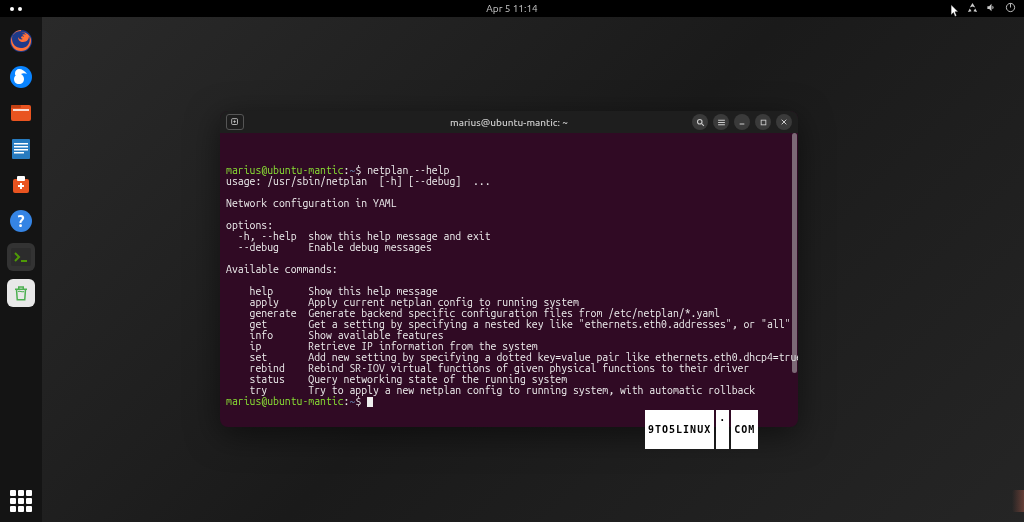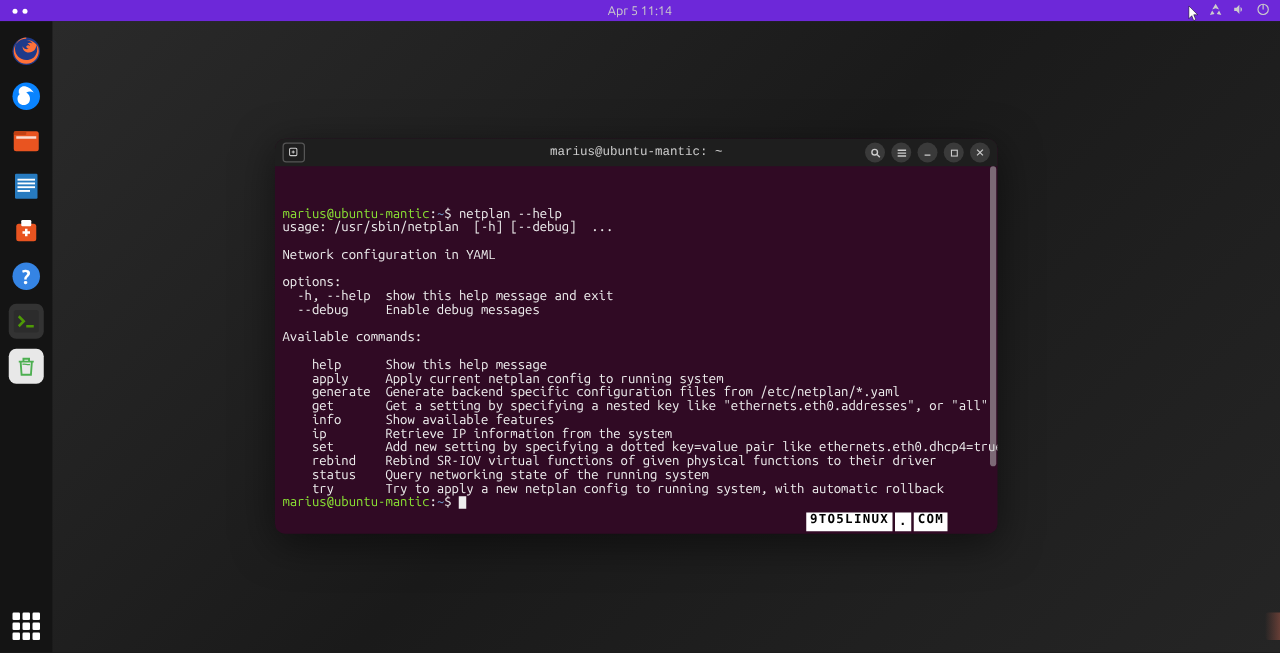--- a/index.html
+++ b/index.html
@@ -3,21 +3,21 @@
   <meta charset="utf-8">
   <style>
     * { margin: 0; padding: 0; box-sizing: border-box; }
     body {
       width: 1024px; height: 522px;
       background: #1a1a1a;
       font-family: Ubuntu, "Noto Sans", sans-serif;
       overflow: hidden; position: relative;
     }
     .topbar {
-      height: 17px; background: #6d28d9; color: #ccc;
+      height: 17px; background: #000000; color: #ccc;
       display: flex; justify-content: center; align-items: center;
       font-size: 10px; position: relative;
     }
     .topbar-left { position: absolute; left: 10px; display: flex; gap: 4px; }
     .topbar-left .dot { width: 4px; height: 4px; background: #fff; border-radius: 50%; }
     .topbar-right {
       position: absolute; right: 8px; display: flex; gap: 8px; align-items: center;
     }
     .topbar-right span { cursor: pointer; font-size: 10px; color: #ccc; }
     .cursor-arrow {
@@ -58,21 +58,21 @@
       height: 22px; background: #1e1e1e;
       display: flex; align-items: center; padding: 0 6px;
       color: #ccc; font-size: 10px; position: relative;
     }
     .term-newtab {
       width: 18px; height: 16px; border-radius: 3px;
       border: 1px solid #555; display: flex;
       align-items: center; justify-content: center;
       cursor: pointer; font-size: 10px;
     }
-    .term-title { position: absolute; left: 50%; transform: translateX(-50%); font-weight: 500; font-family: Liberation Mono, monospace; }
+    .term-title { position: absolute; left: 50%; transform: translateX(-50%); font-weight: 500; }
     .term-controls {
       position: absolute; right: 6px; display: flex; gap: 5px;
     }
     .term-btn {
       width: 16px; height: 16px; border-radius: 50%;
       background: #3a3a3a; display: flex;
       align-items: center; justify-content: center;
       cursor: pointer; color: #ccc; font-size: 8px;
     }
     .term-body {
@@ -96,21 +96,21 @@
       position: absolute; top: 0; width: 100%; height: 240px;
       background: rgba(200,200,200,0.5); border-radius: 3px;
     }
     .watermark {
       position: absolute; left: 603px; top: 393px;
       display: flex; gap: 2px;
     }
     .watermark span {
       background: #fff; color: #000; font-family: monospace;
       font-weight: bold; font-size: 10px;
-      padding: 0 3px; letter-spacing: 1px;
+      padding: 14px 3px; letter-spacing: 1px;
     }
     .watermark .dot-box { padding: 2px 3px; }
     .right-edge {
       position: absolute; right: 0; bottom: 10px;
       width: 12px; height: 22px;
       background: linear-gradient(90deg, transparent, rgba(200,100,80,0.4));
       border-radius: 3px 0 0 3px;
     }
   </style>
 </head>

